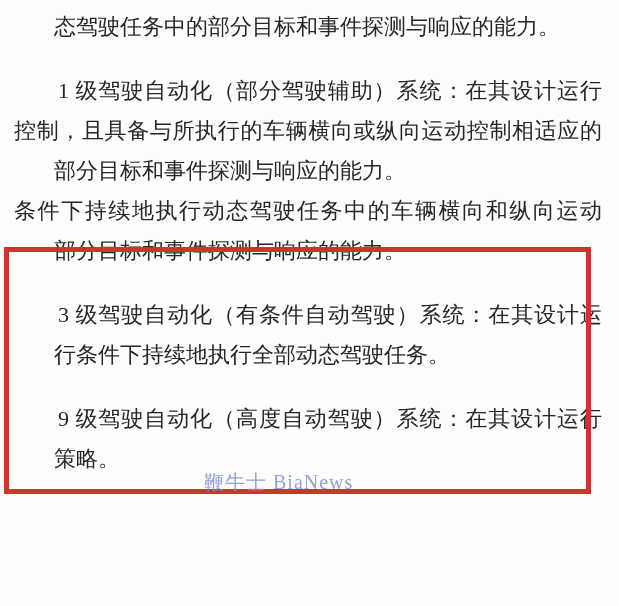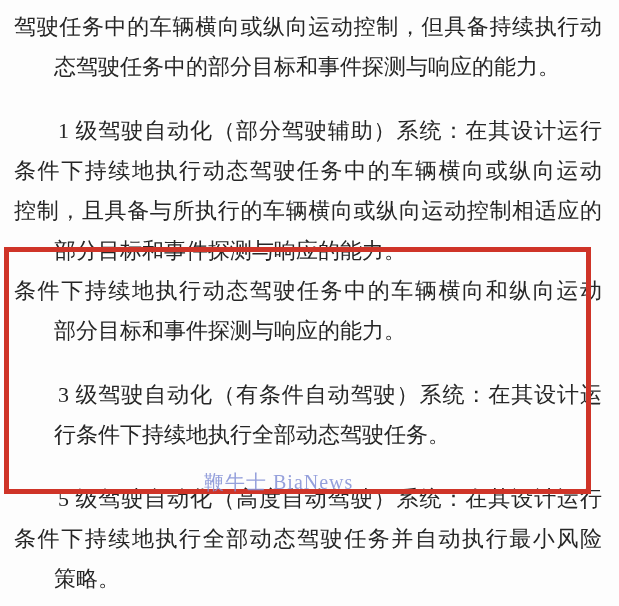--- a/index.html
+++ b/index.html
@@ -52,39 +52,36 @@
     white-space:nowrap;
     pointer-events:none;
     font-family:"Liberation Serif","DejaVu Serif",serif;
   }
 </style>
 </head>
 <body>
 
 <div class="text-flow" id="text-flow">
     <div class="paragraph">
-      <div class="line">驾驶任务中的车辆横向或纵向运动控制，但具备持续执行动</div>
       <div class="line last">态驾驶任务中的部分目标和事件探测与响应的能力。</div>
     </div>
     <div class="paragraph">
       <div class="line indent">1 级驾驶自动化（部分驾驶辅助）系统：在其设计运行</div>
-      <div class="line">条件下持续地执行动态驾驶任务中的车辆横向或纵向运动</div>
       <div class="line">控制，且具备与所执行的车辆横向或纵向运动控制相适应的</div>
       <div class="line last">部分目标和事件探测与响应的能力。</div>
     </div>
     <div class="paragraph">
       <div class="line">条件下持续地执行动态驾驶任务中的车辆横向和纵向运动</div>
       <div class="line last">部分目标和事件探测与响应的能力。</div>
     </div>
     <div class="paragraph">
       <div class="line indent">3 级驾驶自动化（有条件自动驾驶）系统：在其设计运</div>
       <div class="line last">行条件下持续地执行全部动态驾驶任务。</div>
     </div>
     <div class="paragraph">
-      <div class="line indent">5 级驾驶自动化（高度自动驾驶）系统：在其设计运行</div>
-      <div class="line">条件下持续地执行全部动态驾驶任务并自动执行最小风险</div>
+      <div class="line indent">9 级驾驶自动化（高度自动驾驶）系统：在其设计运行</div>
       <div class="line last">策略。</div>
     </div>
   </div>
 
 <div class="highlight-box"></div>
 
 <div class="watermark">鞭牛士 BiaNews</div>
 
 </body></html>

